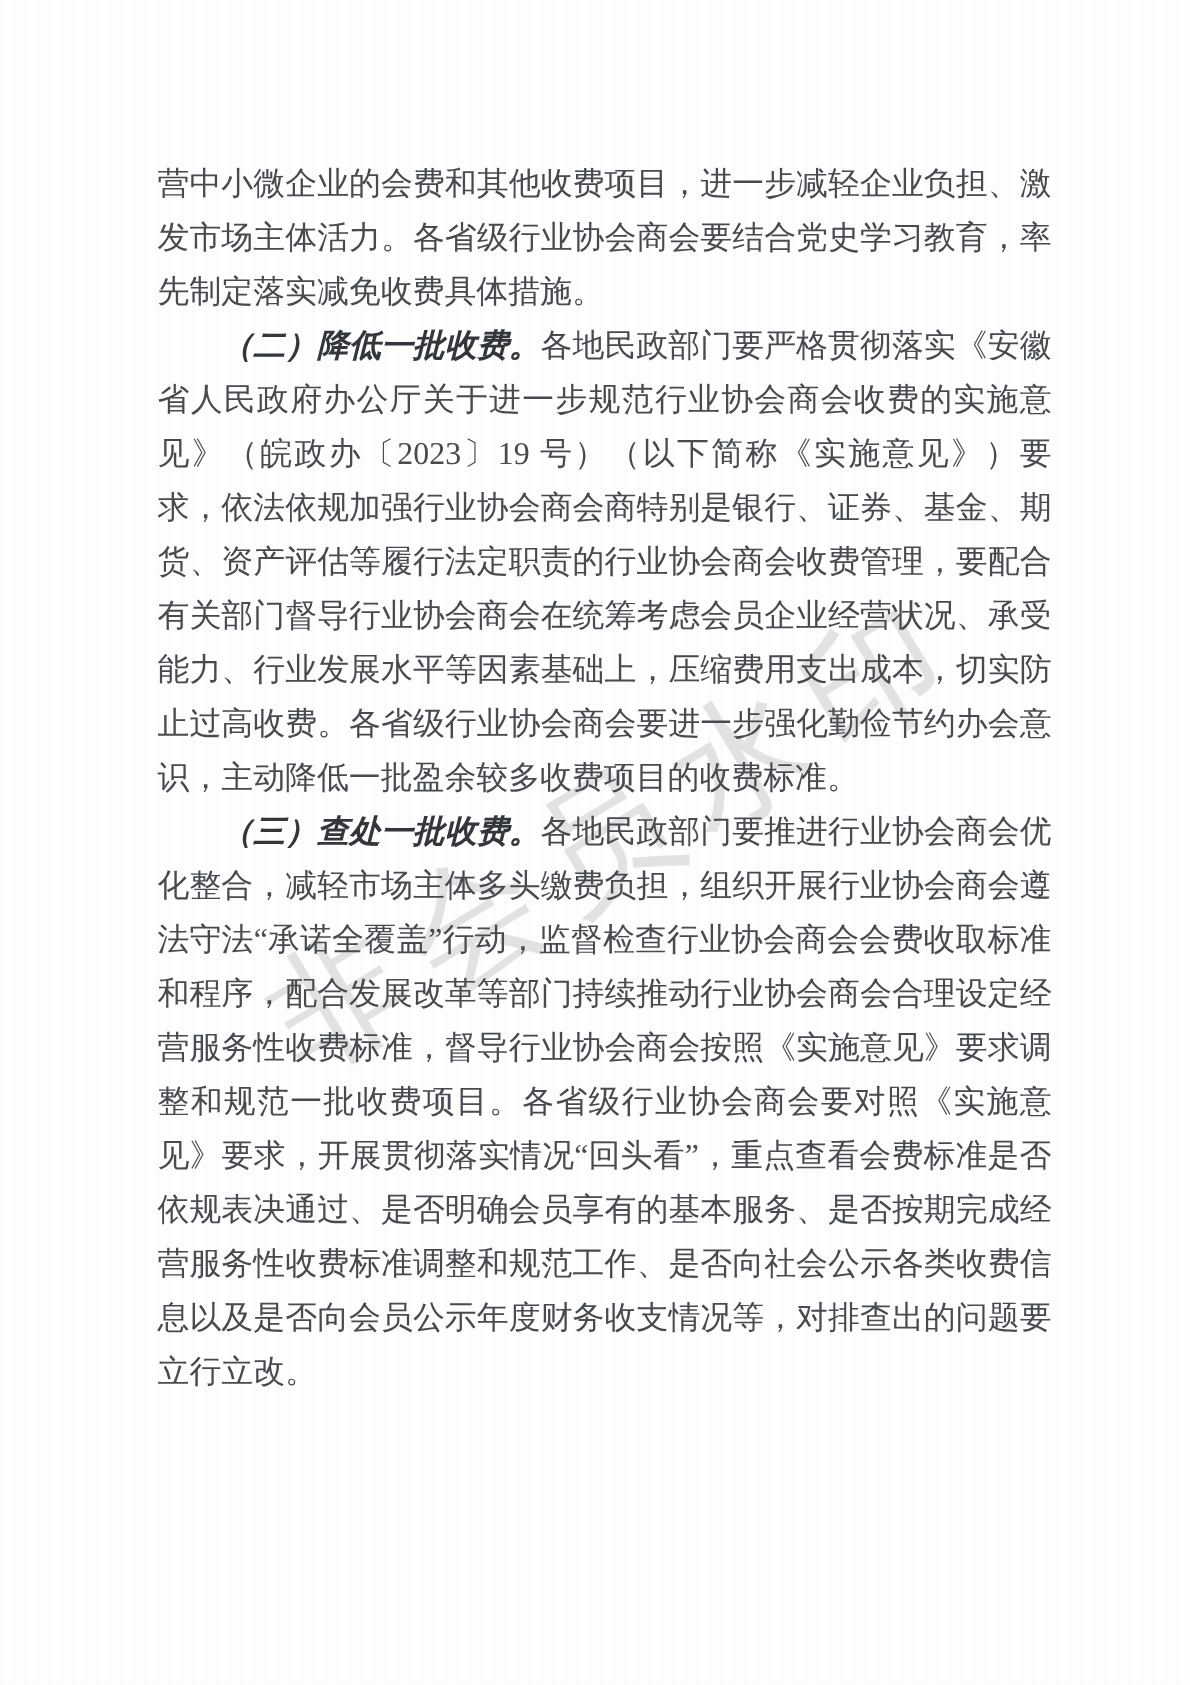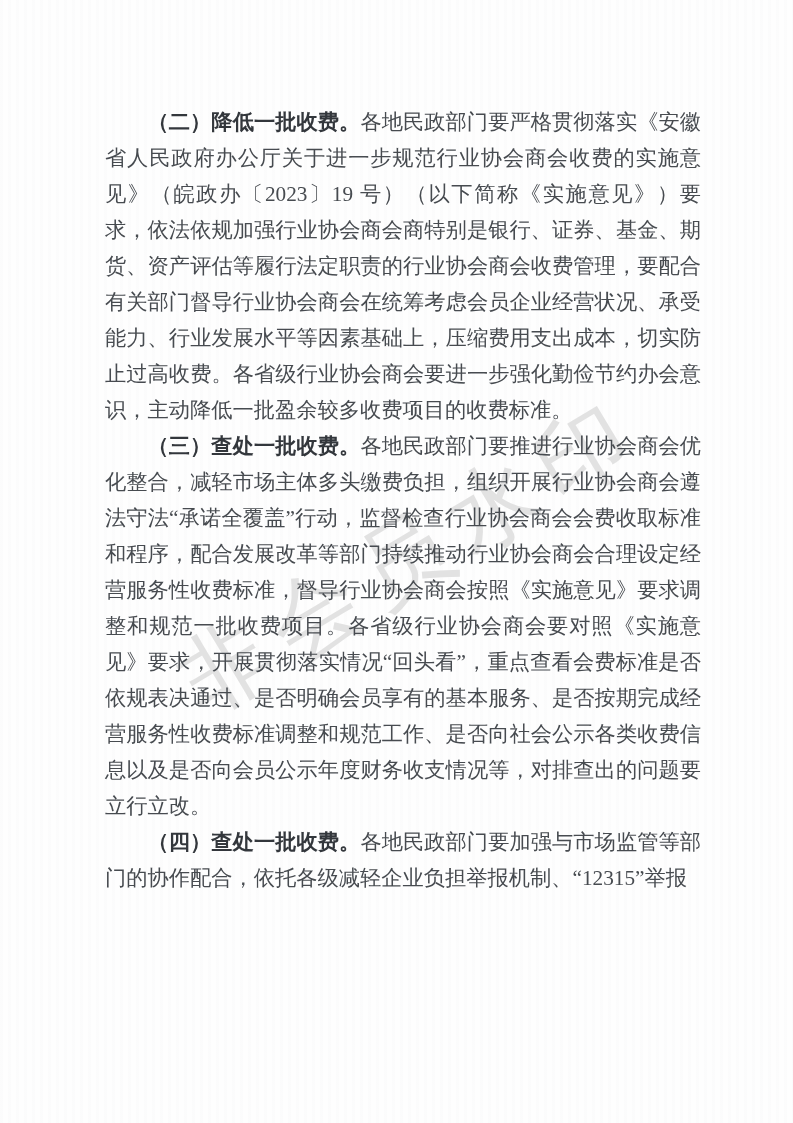--- a/index.html
+++ b/index.html
@@ -52,32 +52,33 @@
     margin: 0;
     padding: 0;
     text-indent: 2em;
   }
   .content p.continuation {
     text-indent: 0;
   }
   .content .lead {
     font-weight: 700;
     color: #33373c;
+    font-style: italic;
   }
 </style>
 </head>
 <body>
 
 <div class="page">
 
   <div class="watermark">非会员水印</div>
 
   <div class="content">
 
+    <p class="continuation"><span class="lead"></span><span>营中小微企业的会费和其他收费项目，进一步减轻企业负担、激发市场主体活力。各省级行业协会商会要结合党史学习教育，率先制定落实减免收费具体措施。</span></p>
 
     <p><span class="lead">（二）降低一批收费。</span><span>各地民政部门要严格贯彻落实《安徽省人民政府办公厅关于进一步规范行业协会商会收费的实施意见》（皖政办〔2023〕19 号）（以下简称《实施意见》）要求，依法依规加强行业协会商会商特别是银行、证券、基金、期货、资产评估等履行法定职责的行业协会商会收费管理，要配合有关部门督导行业协会商会在统筹考虑会员企业经营状况、承受能力、行业发展水平等因素基础上，压缩费用支出成本，切实防止过高收费。各省级行业协会商会要进一步强化勤俭节约办会意识，主动降低一批盈余较多收费项目的收费标准。</span></p>
 
     <p><span class="lead">（三）查处一批收费。</span><span>各地民政部门要推进行业协会商会优化整合，减轻市场主体多头缴费负担，组织开展行业协会商会遵法守法“承诺全覆盖”行动，监督检查行业协会商会会费收取标准和程序，配合发展改革等部门持续推动行业协会商会合理设定经营服务性收费标准，督导行业协会商会按照《实施意见》要求调整和规范一批收费项目。各省级行业协会商会要对照《实施意见》要求，开展贯彻落实情况“回头看”，重点查看会费标准是否依规表决通过、是否明确会员享有的基本服务、是否按期完成经营服务性收费标准调整和规范工作、是否向社会公示各类收费信息以及是否向会员公示年度财务收支情况等，对排查出的问题要立行立改。</span></p>
 
-    <p><span class="lead">（四）查处一批收费。</span><span>各地民政部门要加强与市场监管等部门的协作配合，依托各级减轻企业负担举报机制、“12315”举报</span></p>
 
   </div>
 </div>
 
 </body></html>

